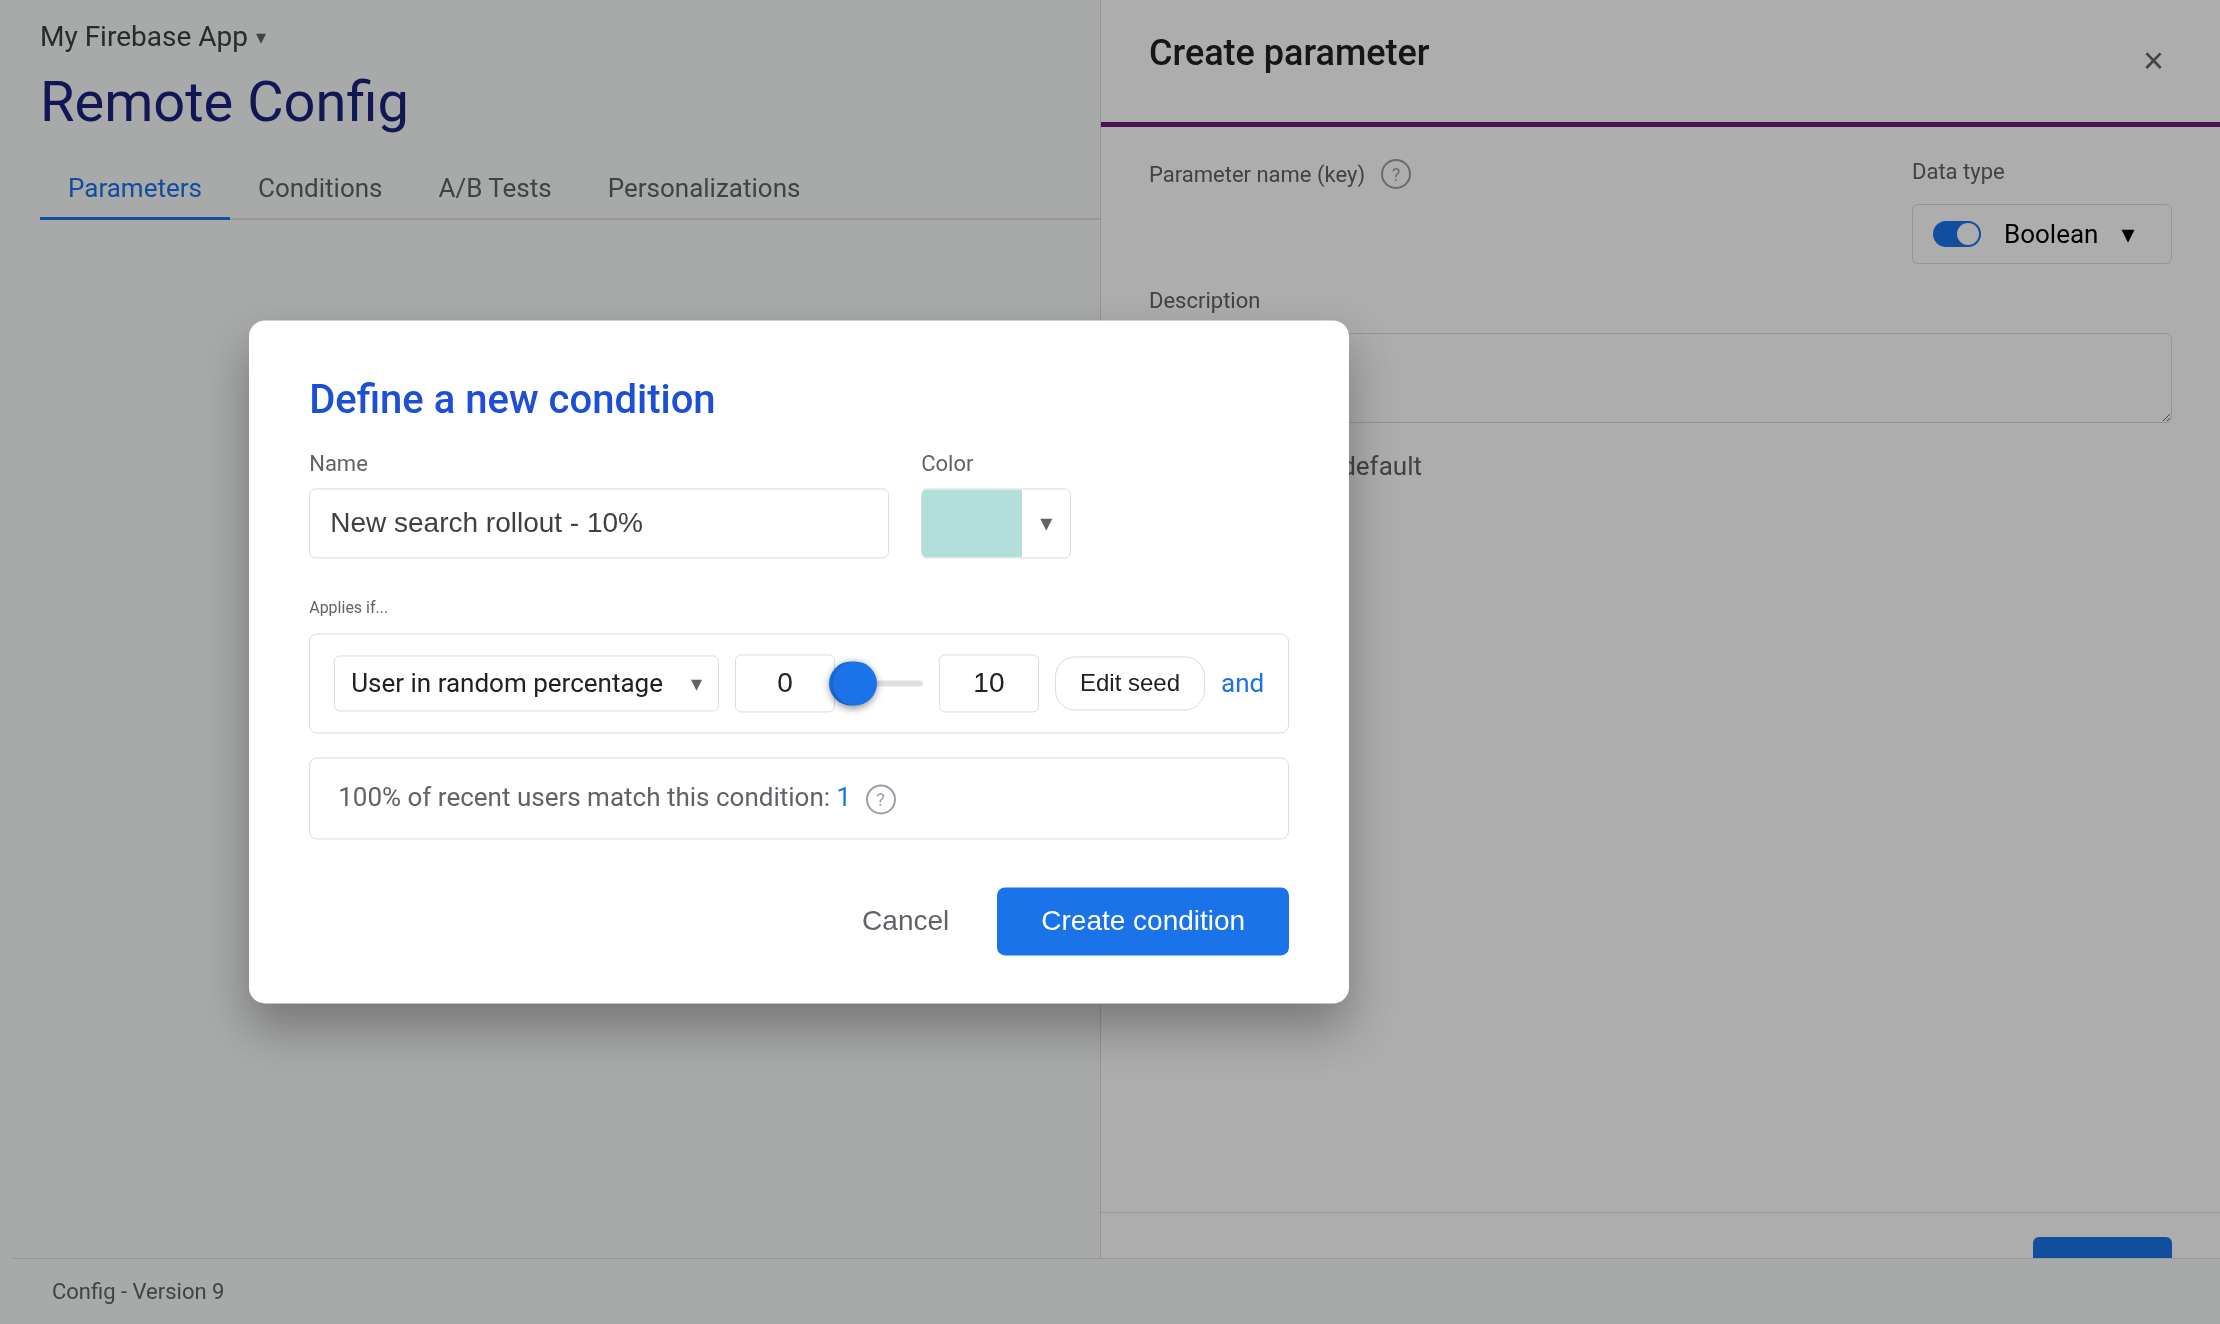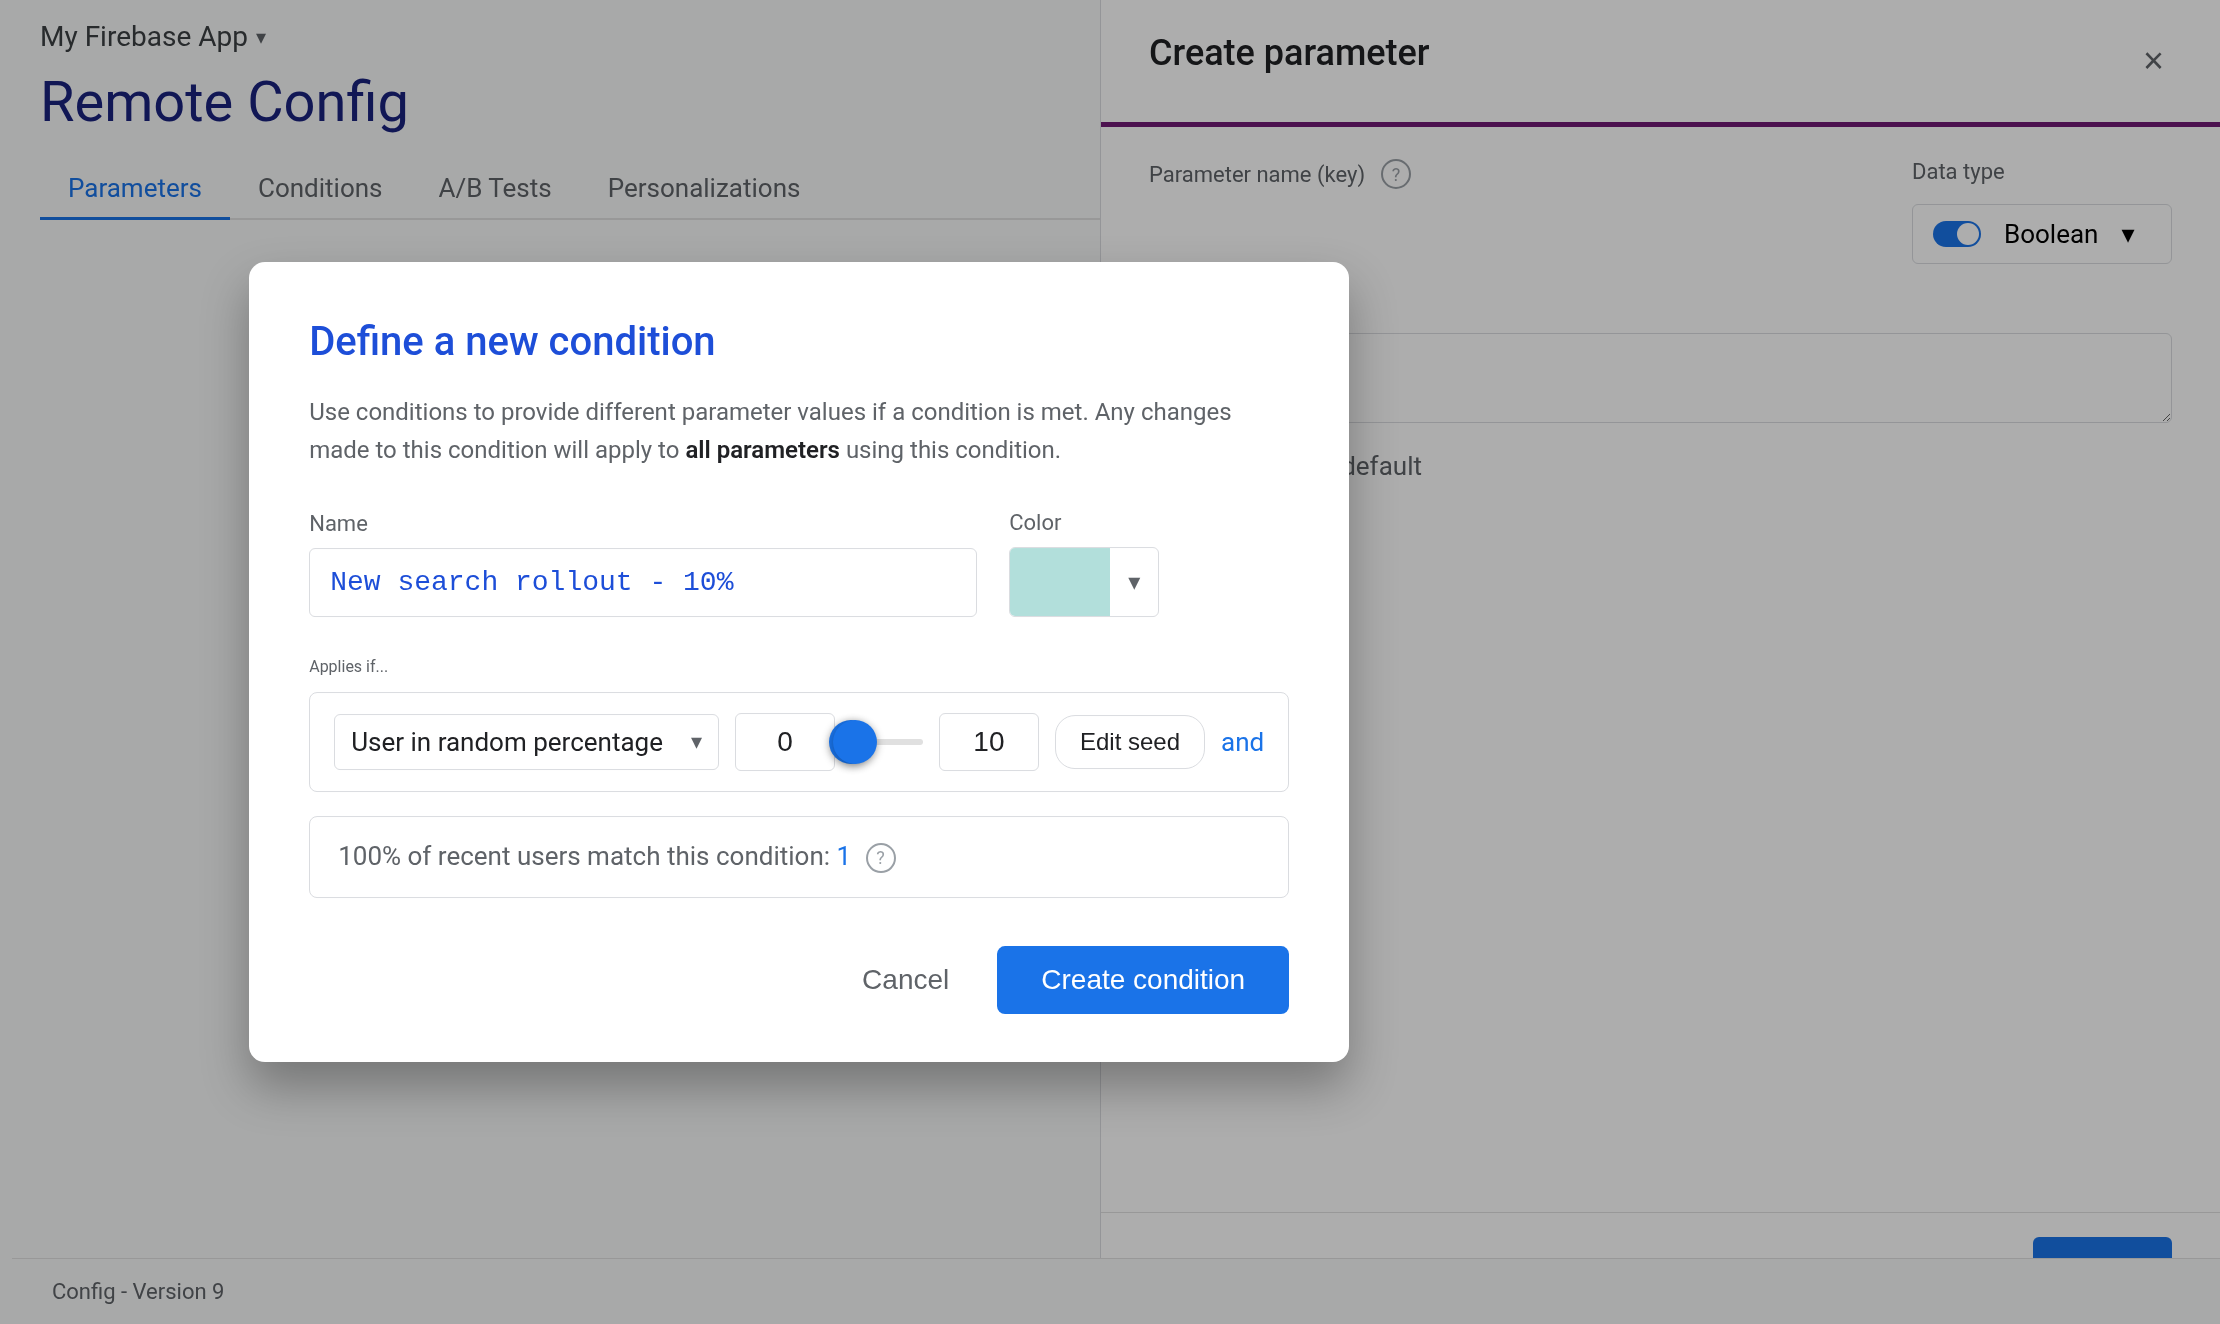--- a/index.html
+++ b/index.html
@@ -283,27 +283,26 @@
       flex-direction: column;
     }
 
     .form-group label {
       font-size: 22px;
       color: #5f6368;
       margin-bottom: 12px;
     }
 
     .name-input {
-      width: 668px;
+      width: 580px;
       border: 1.5px solid #dadce0;
       border-radius: 6px;
       padding: 18px 20px;
       font-size: 28px;
-      color: #1d4ed8;
-      font-family: Liberation Mono, monospace;
+      color: #404040;
     }
 
     .color-dropdown {
       display: flex;
       align-items: center;
       gap: 0;
       border: 1.5px solid #dadce0;
       border-radius: 6px;
       overflow: hidden;
       cursor: pointer;
@@ -568,25 +567,20 @@
   <div class="right-panel-footer">
     <button class="btn-cancel-right">Cancel</button>
     <button class="btn-save">Save</button>
   </div>
 </div>
 
 <div class="overlay"></div>
 
 <div class="modal">
   <div class="modal-title">Define a new condition</div>
-  <div class="modal-description">
-    <span>Use conditions to provide different parameter values if a condition is met. Any changes made to this condition will apply to</span>
-    <strong>all parameters</strong>
-    <span>using this condition.</span>
-  </div>
 
   <div class="form-row">
     <div class="form-group">
       <label>Name</label>
       <input class="name-input" type="text" value="New search rollout - 10%" style="">
     </div>
     <div class="form-group">
       <label>Color</label>
       <div class="color-dropdown">
         <div class="color-swatch"></div>

